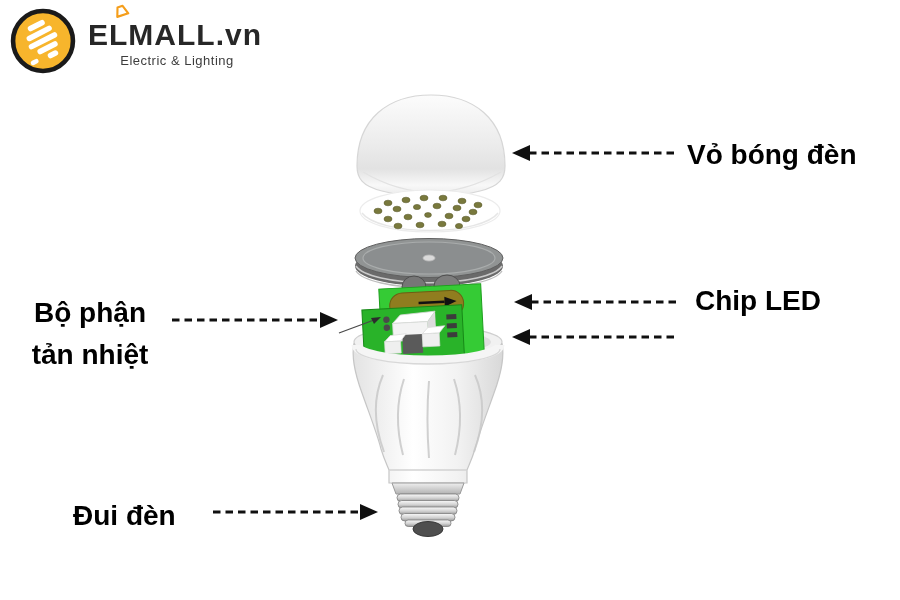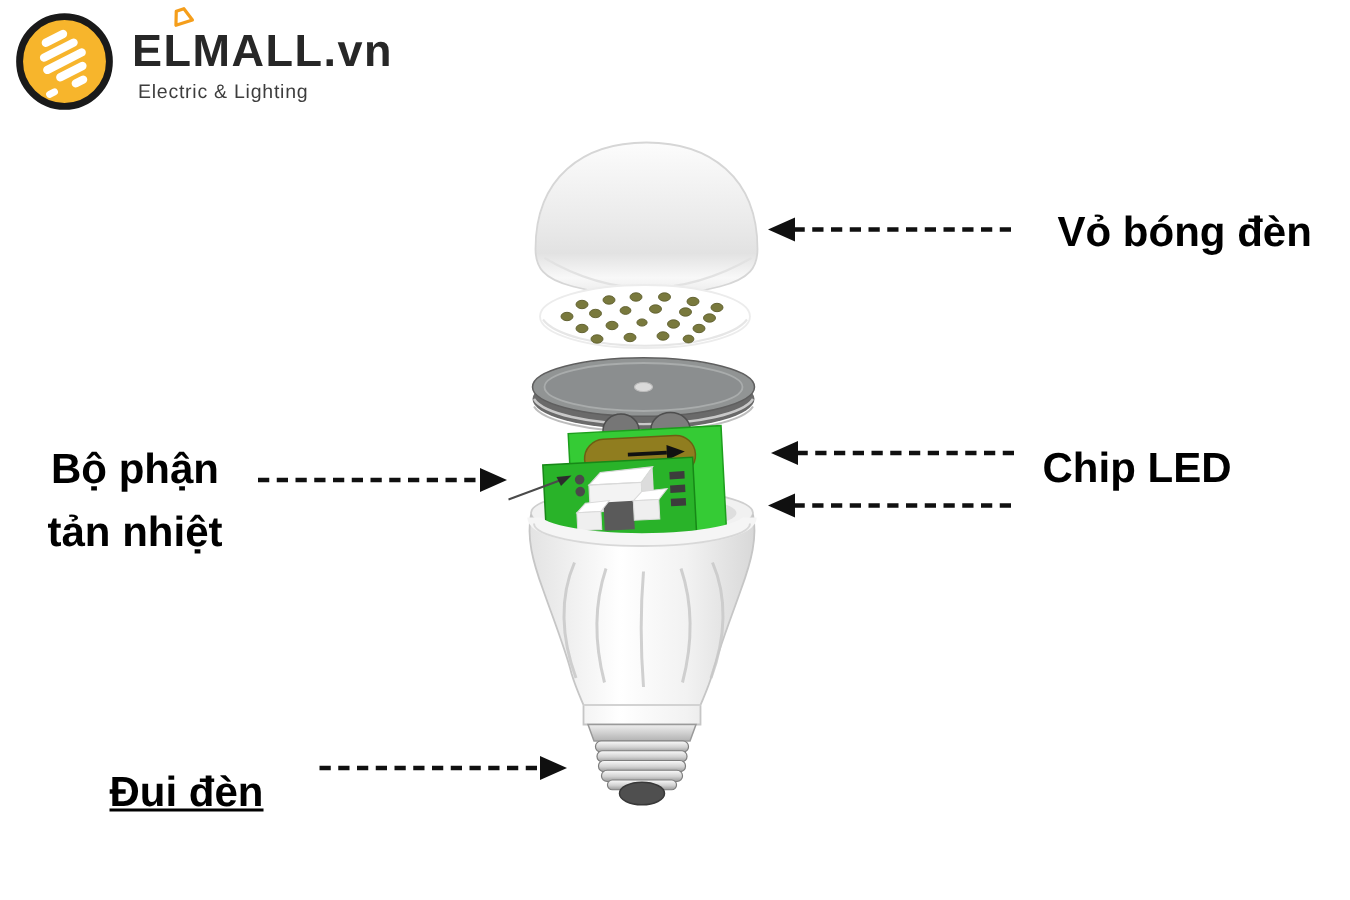--- a/index.html
+++ b/index.html
@@ -2,36 +2,36 @@
 <html><head>
 <meta charset="utf-8">
 <style>
   html,body{margin:0;padding:0;}
   body{font-family:"Liberation Sans", sans-serif; background:#ffffff;}
   .canvas{position:relative;width:900px;height:600px;background:#ffffff;overflow:hidden;}
 
   
   .brand{position:absolute;left:8px;top:6px;display:flex;align-items:flex-start;}
   .logo-badge{width:70px;height:70px;display:block;}
-  .brand-text{position:relative;margin-left:10px;padding-top:14px;}
+  .brand-text{position:relative;margin-left:10px;padding-top:14px;text-align:center;}
   .wordmark{font-size:30px;font-weight:800;letter-spacing:1px;color:#272727;line-height:30px;display:block;}
   .lamp-mark{position:absolute;left:24px;top:-3px;width:18px;height:16px;}
   .tagline{font-size:13px;font-weight:400;letter-spacing:0.5px;color:#3d3d3d;margin-top:3px;padding-left:4px;}
 
   
   .art{position:absolute;left:0;top:0;width:900px;height:600px;}
 
   
   .label{position:absolute;font-size:28px;font-weight:700;color:#000;white-space:nowrap;line-height:32px;}
   .label.two-line{white-space:normal;text-align:center;line-height:42px;}
-  #lbl-cover{left:687px;top:139px;margin-left:18px;}
-  #lbl-chip{left:695px;top:296px;}
+  #lbl-cover{left:687px;top:139px;}
+  #lbl-chip{left:695px;top:285px;}
   #lbl-driver{left:680px;top:322px;}
   #lbl-heatsink{left:16px;top:292px;width:148px;}
-  #lbl-base{left:73px;top:512px;text-decoration:underline;}
+  #lbl-base{left:73px;top:500px;}
 </style>
 </head>
 <body>
 
 <div class="canvas">
 
   <header class="brand">
     <svg class="logo-badge" viewBox="0 0 76 76" aria-hidden="true">
       <circle cx="38" cy="38" r="32.5" fill="#F7B52C" stroke="#1a1a1a" stroke-width="5"></circle>
       <g transform="rotate(-27 38 40)" fill="#ffffff">

